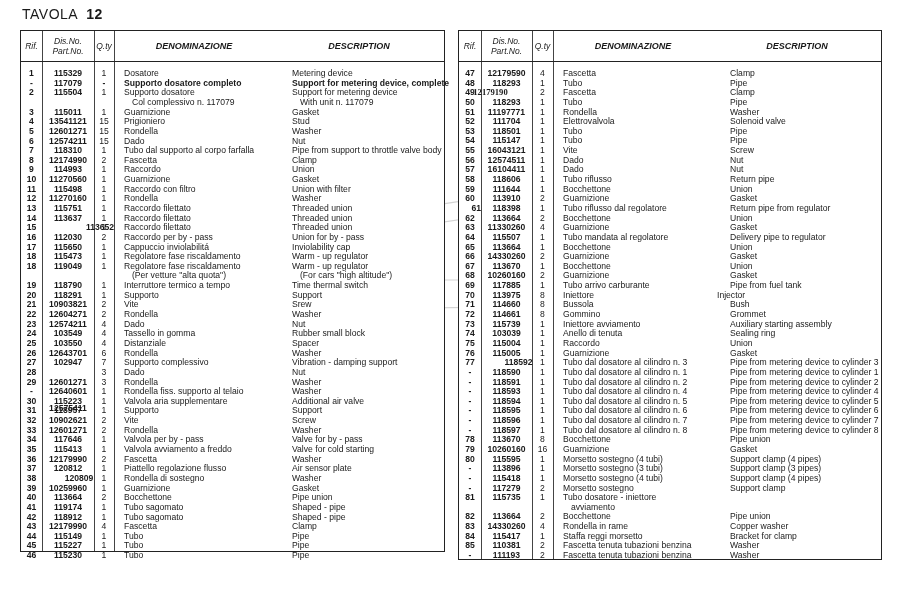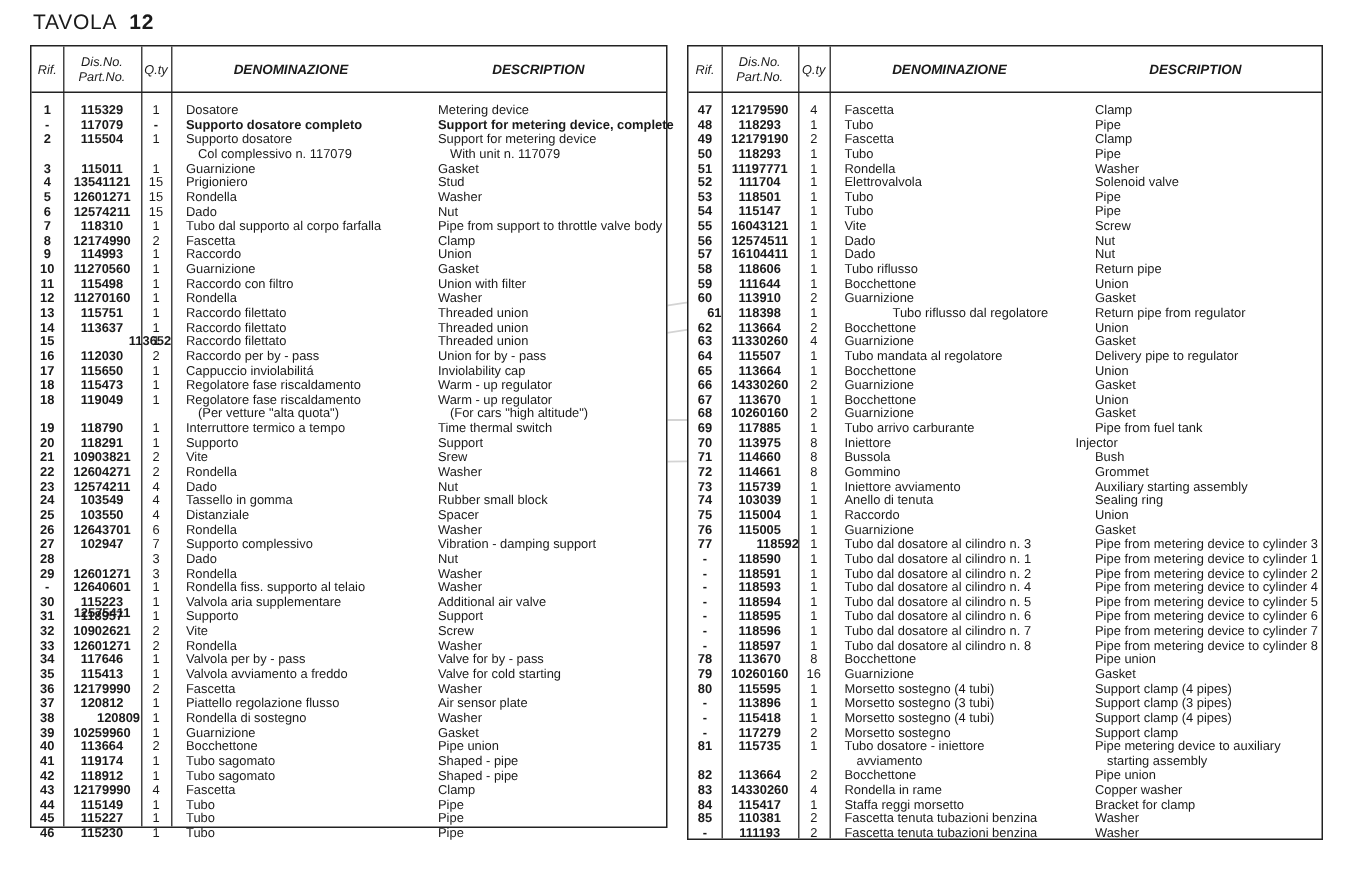--- a/index.html
+++ b/index.html
@@ -430,21 +430,21 @@
       </div>
       <div class="row">
         <span class="c-rif" style="left: 0px; width: 22px;">48</span>
         <span class="c-part" style="left: 22px; width: 51px;">118293</span>
         <span class="c-qty" style="left: 73px; width: 21px;">1</span>
         <span class="c-it" style="left: 104px;"><span style="position: static;">Tubo</span></span>
         <span class="c-en" style="left: 271px;"><span style="position: static;">Pipe</span></span>
       </div>
       <div class="row">
         <span class="c-rif" style="left: 0px; width: 22px;">49</span>
-        <span class="c-part" style="left: 22px; width: 51px;">12179190</span>
+        <span class="c-part" style="left: 6px; width: 51px; font-family: Liberation Serif, serif;">12179190</span>
         <span class="c-qty" style="left: 73px; width: 21px;">2</span>
         <span class="c-it" style="left: 104px;"><span style="position: static;">Fascetta</span></span>
         <span class="c-en" style="left: 271px;"><span style="position: static;">Clamp</span></span>
       </div>
       <div class="row">
         <span class="c-rif" style="left: 0px; width: 22px;">50</span>
         <span class="c-part" style="left: 22px; width: 51px;">118293</span>
         <span class="c-qty" style="left: 73px; width: 21px;">1</span>
         <span class="c-it" style="left: 104px;"><span style="position: static;">Tubo</span></span>
         <span class="c-en" style="left: 271px;"><span style="position: static;">Pipe</span></span>
@@ -516,21 +516,21 @@
         <span class="c-rif" style="left: 0px; width: 22px;">60</span>
         <span class="c-part" style="left: 22px; width: 51px;">113910</span>
         <span class="c-qty" style="left: 73px; width: 21px;">2</span>
         <span class="c-it" style="left: 104px;"><span style="position: static;">Guarnizione</span></span>
         <span class="c-en" style="left: 271px;"><span style="position: static;">Gasket</span></span>
       </div>
       <div class="row">
         <span class="c-rif" style="left: 0px; width: 22px; text-align: right;">61</span>
         <span class="c-part" style="left: 22px; width: 51px;">118398</span>
         <span class="c-qty" style="left: 73px; width: 21px;">1</span>
-        <span class="c-it" style="left: 104px;"><span style="position: static; margin-left: 32px;">Tubo riflusso dal regolatore</span></span>
+        <span class="c-it" style="left: 104px;"><span style="position: static;">Tubo riflusso dal regolatore</span></span>
         <span class="c-en" style="left: 271px;"><span style="position: static;">Return pipe from regulator</span></span>
       </div>
       <div class="row">
         <span class="c-rif" style="left: 0px; width: 22px;">62</span>
         <span class="c-part" style="left: 22px; width: 51px;">113664</span>
         <span class="c-qty" style="left: 73px; width: 21px;">2</span>
         <span class="c-it" style="left: 104px;"><span style="position: static;">Bocchettone</span></span>
         <span class="c-en" style="left: 271px;"><span style="position: static;">Union</span></span>
       </div>
       <div class="row">
@@ -727,21 +727,20 @@
         <span class="c-part" style="left: 22px; width: 51px;">117279</span>
         <span class="c-qty" style="left: 73px; width: 21px;">2</span>
         <span class="c-it" style="left: 104px;"><span style="position: static;">Morsetto sostegno</span></span>
         <span class="c-en" style="left: 271px;"><span style="position: static;">Support clamp</span></span>
       </div>
       <div class="row tall">
         <span class="c-rif" style="left: 0px; width: 22px;">81</span>
         <span class="c-part" style="left: 22px; width: 51px;">115735</span>
         <span class="c-qty" style="left: 73px; width: 21px;">1</span>
         <span class="c-it" style="left: 104px;"><span style="position: static;">Tubo dosatore - iniettore</span><span class="sub" style="position: static;">avviamento</span></span>
-        <span class="c-en" style="left: 271px;"><span style="position: static;">Pipe metering device to auxiliary</span><span class="sub" style="position: static;">starting assembly</span></span>
       </div>
       <div class="row">
         <span class="c-rif" style="left: 0px; width: 22px;">82</span>
         <span class="c-part" style="left: 22px; width: 51px;">113664</span>
         <span class="c-qty" style="left: 73px; width: 21px;">2</span>
         <span class="c-it" style="left: 104px;"><span style="position: static;">Bocchettone</span></span>
         <span class="c-en" style="left: 271px;"><span style="position: static;">Pipe union</span></span>
       </div>
       <div class="row">
         <span class="c-rif" style="left: 0px; width: 22px;">83</span>

